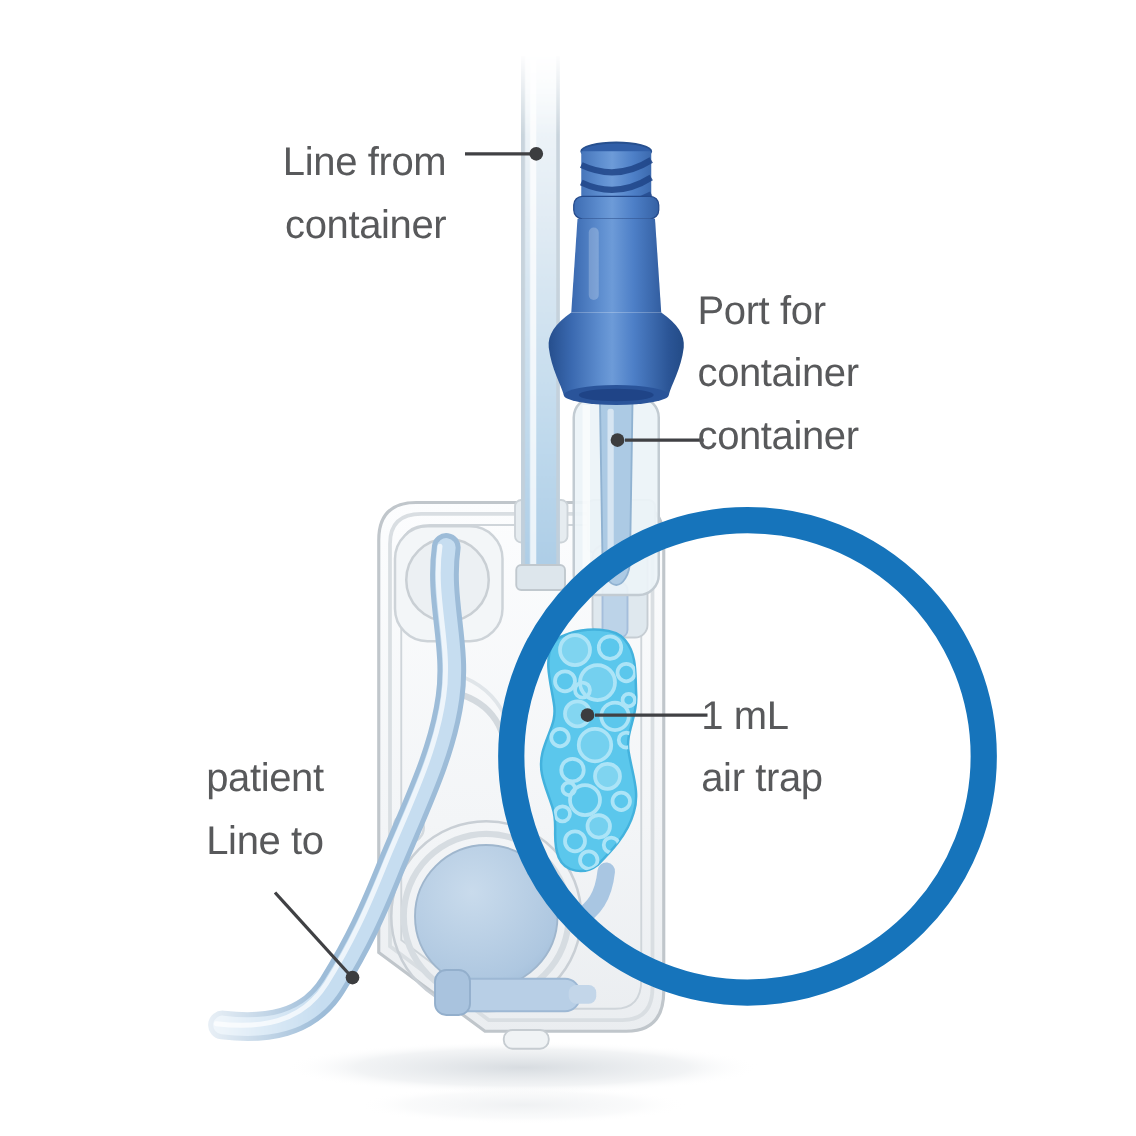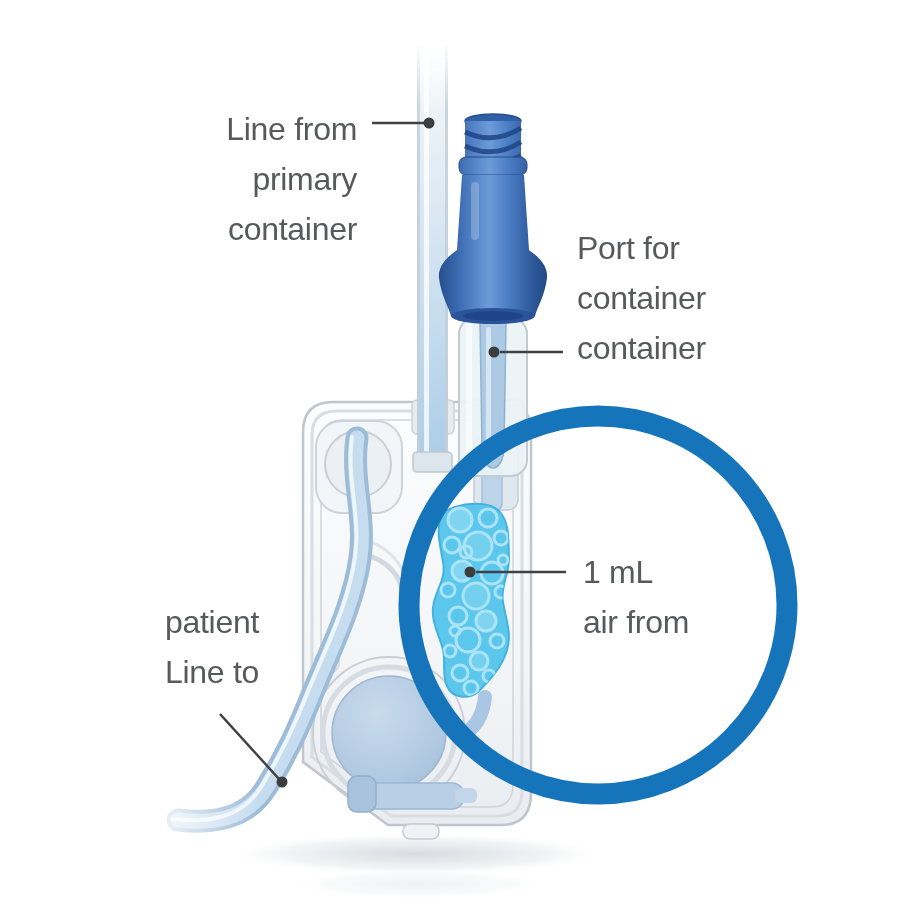--- a/index.html
+++ b/index.html
@@ -17,22 +17,22 @@
     line-height:50px;
     font-weight:400;
     letter-spacing:-0.3px;
     white-space:nowrap;
   }
   .callout span{display:block;}
   .align-right{text-align:right;}
   .align-left{text-align:left;}
   .align-center{text-align:center;}
   #callout-primary{left:105px;top:104px;width:252px;}
-  #callout-secondary{left:577px;top:223px;}
-  #callout-airtrap{left:583px;top:547px;}
+  #callout-secondary{left:558px;top:223px;}
+  #callout-airtrap{left:561px;top:547px;}
   #callout-patient{left:146px;top:597px;width:132px;}
 </style>
 </head>
 <body>
 
 <div id="stage">
 <svg width="909" height="909" viewBox="0 0 909 909">
   <defs>
     <linearGradient id="shellG" x1="0" y1="400" x2="0" y2="830" gradientUnits="userSpaceOnUse">
       <stop offset="0" stop-color="#fcfdfe"></stop>
@@ -190,32 +190,31 @@
   <g fill="#3c3d3f">
     <circle cx="429" cy="123" r="5.5"></circle>
     <circle cx="494" cy="352" r="5.5"></circle>
     <circle cx="470" cy="572" r="5.5"></circle>
     <circle cx="282" cy="782" r="5.5"></circle>
   </g>
 </svg>
 
 <div id="callout-primary" class="callout align-right">
   <span>Line from</span>
-  <span>primary</span>
   <span>container</span>
 </div>
 
 <div id="callout-secondary" class="callout align-left">
   <span>Port for</span>
   <span>container</span>
   <span>container</span>
 </div>
 
 <div id="callout-airtrap" class="callout align-left">
   <span>1 mL</span>
-  <span>air from</span>
+  <span>air trap</span>
 </div>
 
 <div id="callout-patient" class="callout align-center">
   <span>patient</span>
   <span>Line to</span>
 </div>
 </div>
 
 </body></html>

